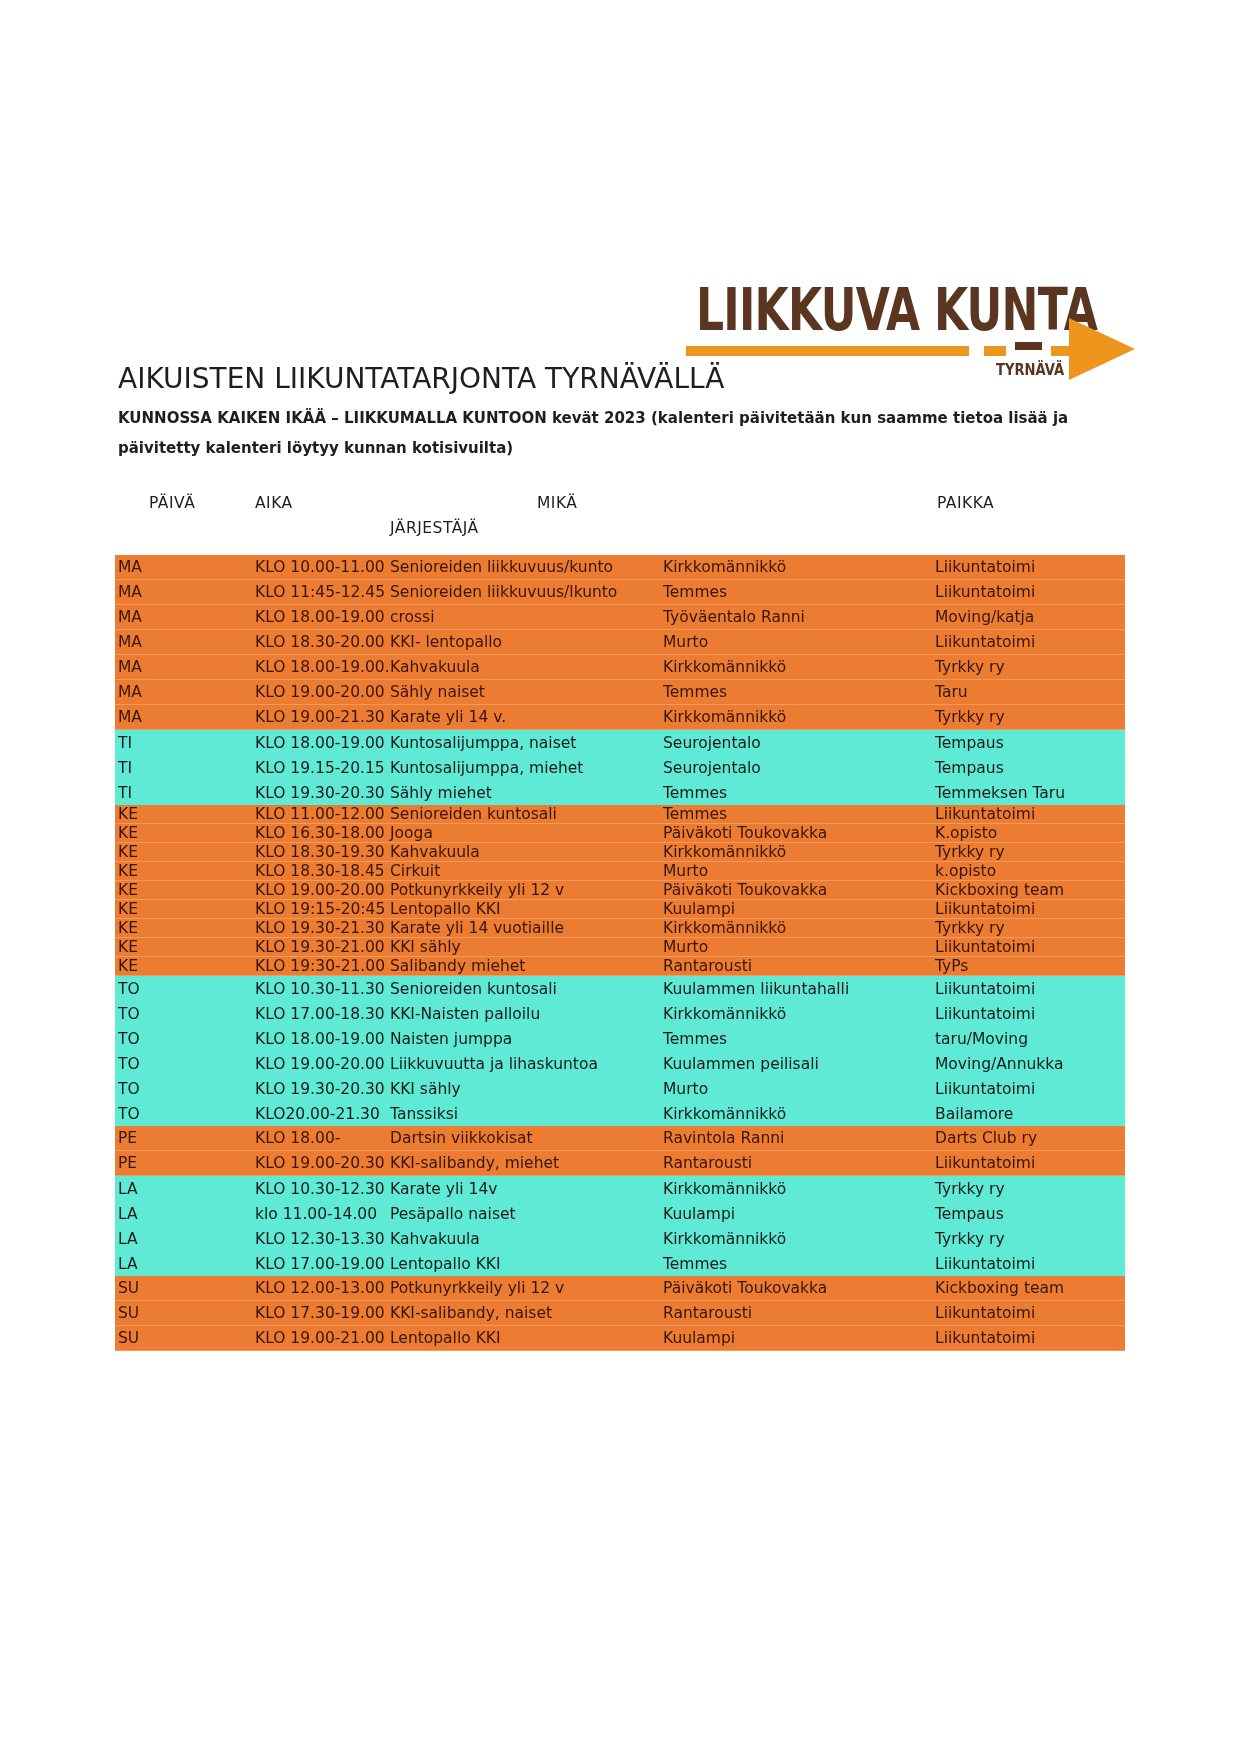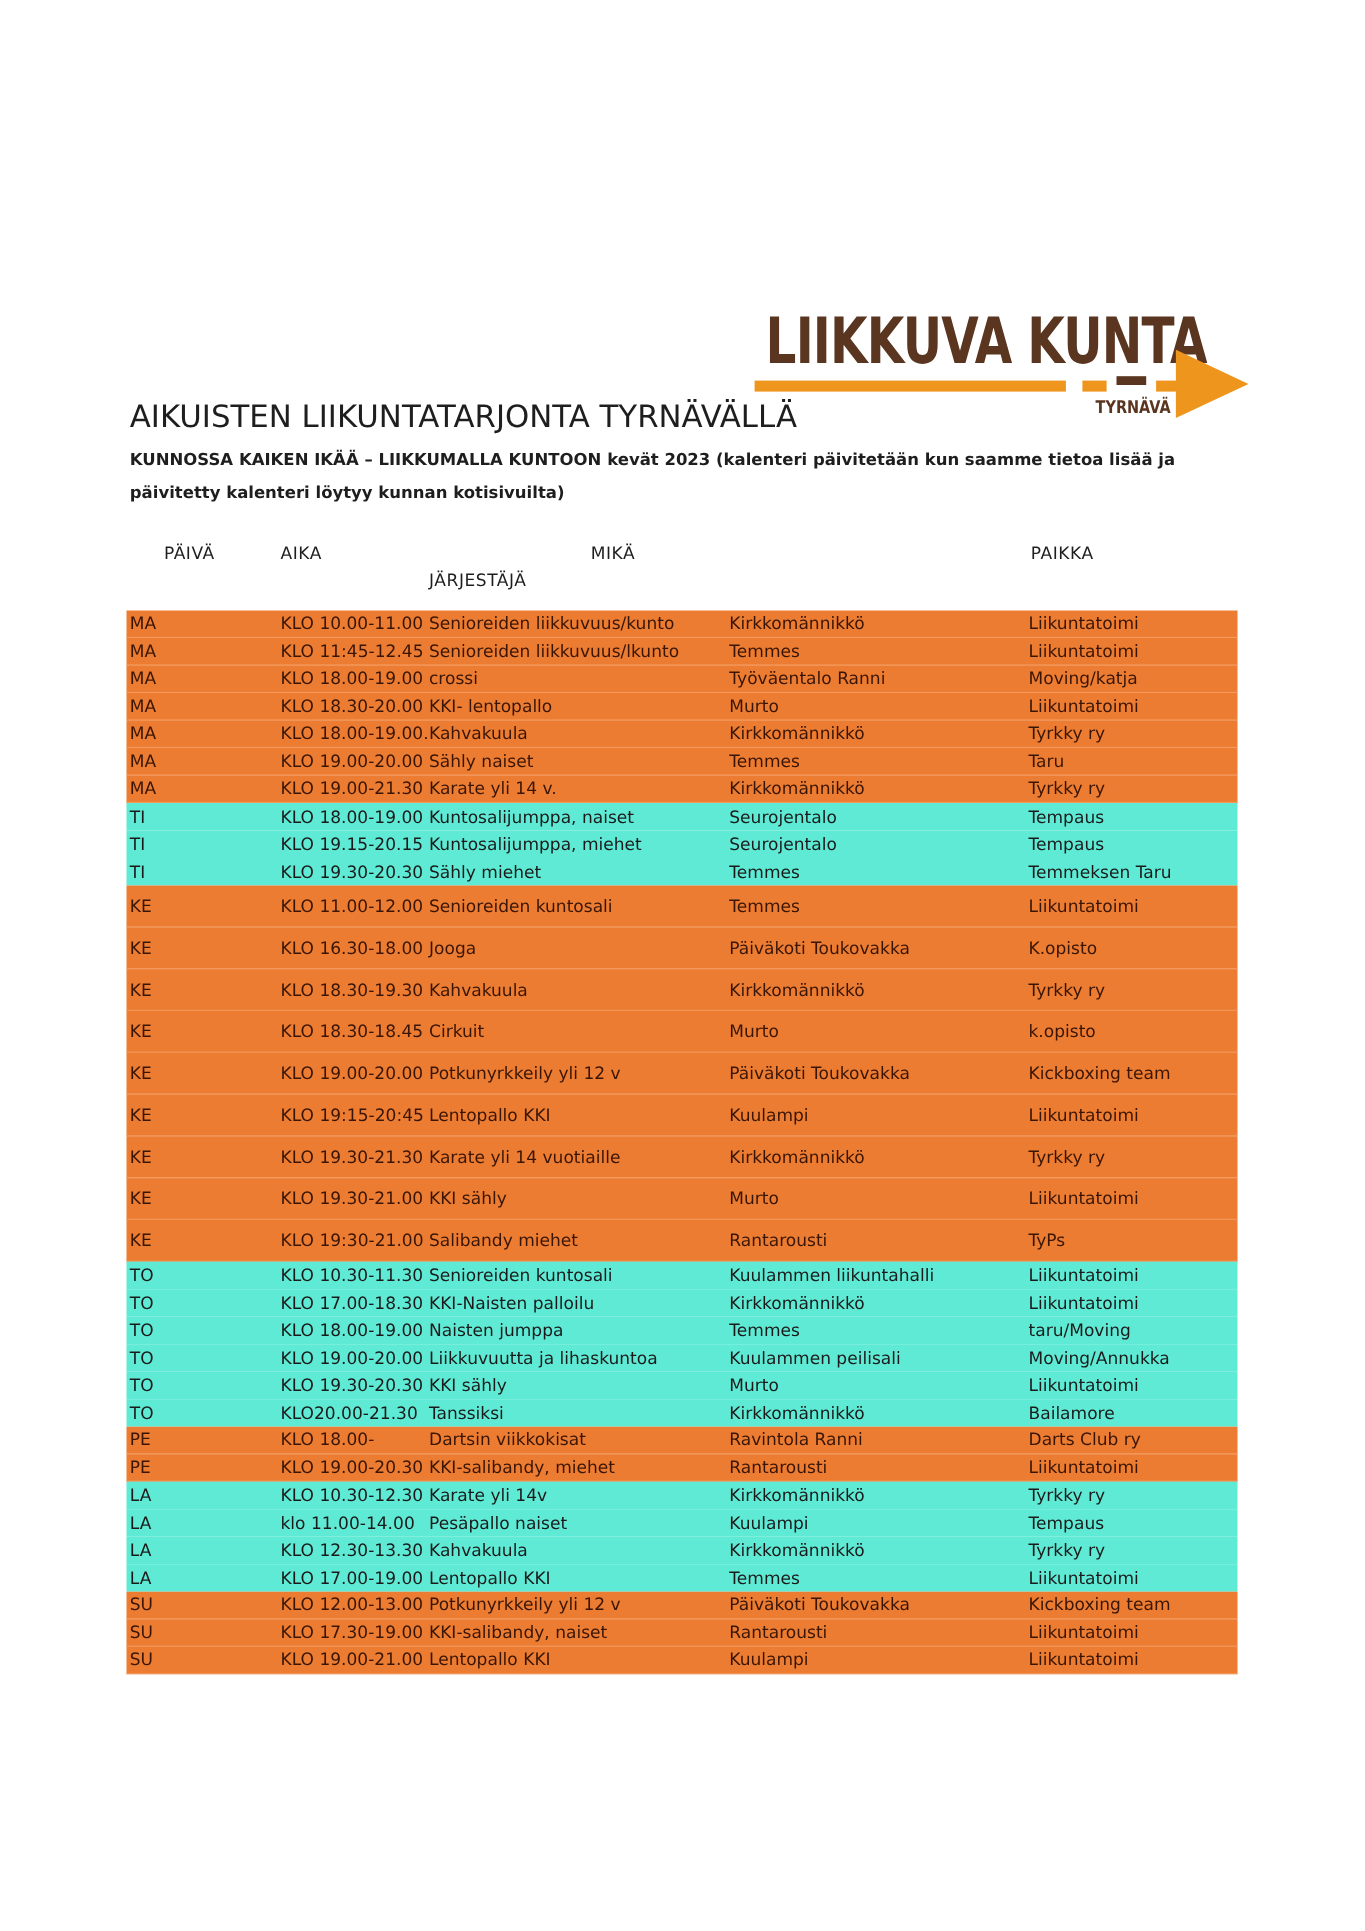--- a/index.html
+++ b/index.html
@@ -47,21 +47,21 @@
       color: #1e1e1e; letter-spacing: 0.5px; white-space: nowrap;
     }
 
     .table { position: absolute; left: 115px; top: 539px; width: 1010px; margin-top: 16px; }
     .row {
       position: relative; height: 25px; font-family: "DejaVu Sans", sans-serif;
       font-size: 15.5px; white-space: nowrap;
     }
     .row.orange { background: #eb7c32; color: #3a1505; border-bottom: 1px solid #f39a5c; box-sizing: border-box; }
     .row.white { background: #5eead4; color: #1a1a1a; }
-    .row.compact { height: 38px; }
+    .row.compact { height: 19px; }
     .cell { position: absolute; top: 50%; transform: translateY(-50%); }
     .c-day { left: 3px; }
     .c-time { left: 140px; }
     .c-what { left: 275px; }
     .c-place { left: 548px; }
     .c-org { left: 820px; }
   </style>
 </head>
 <body>
 

